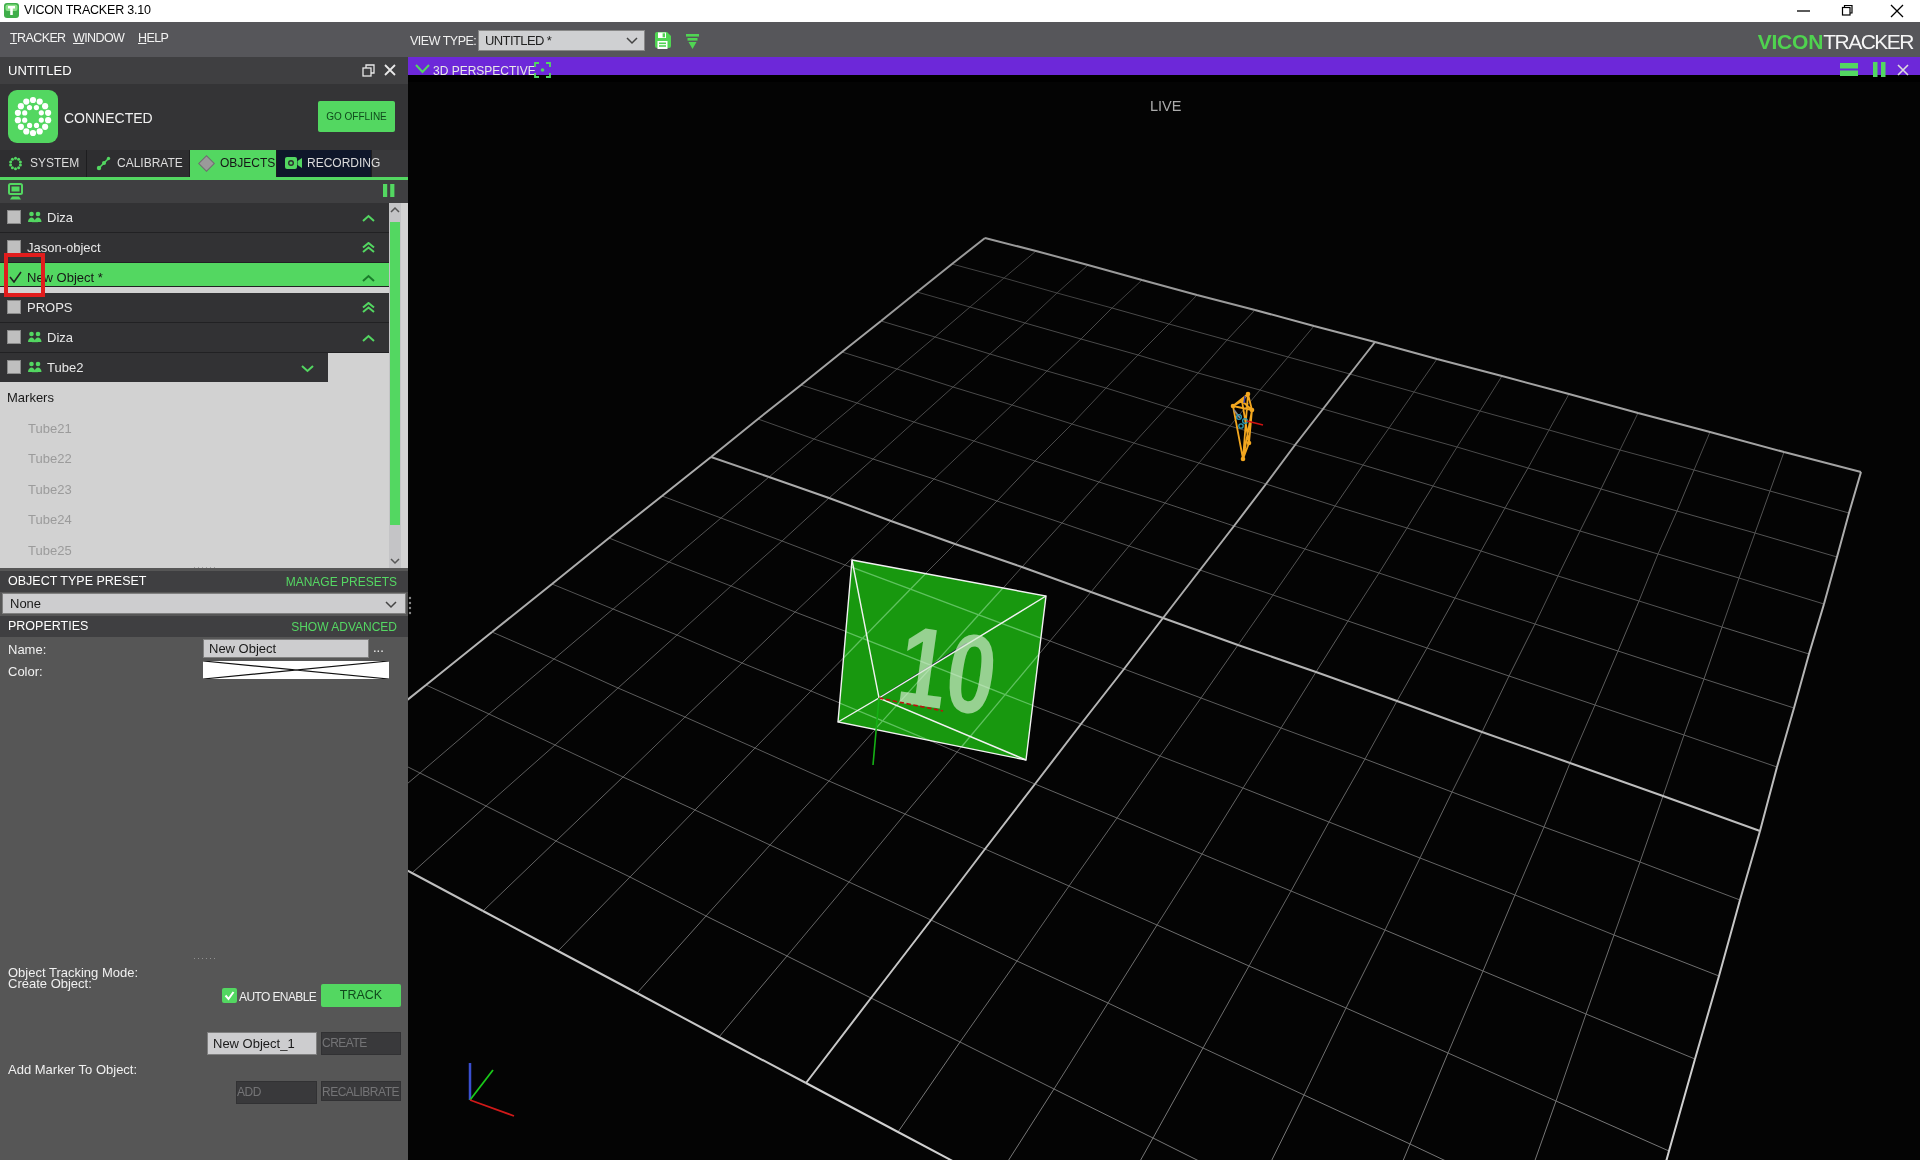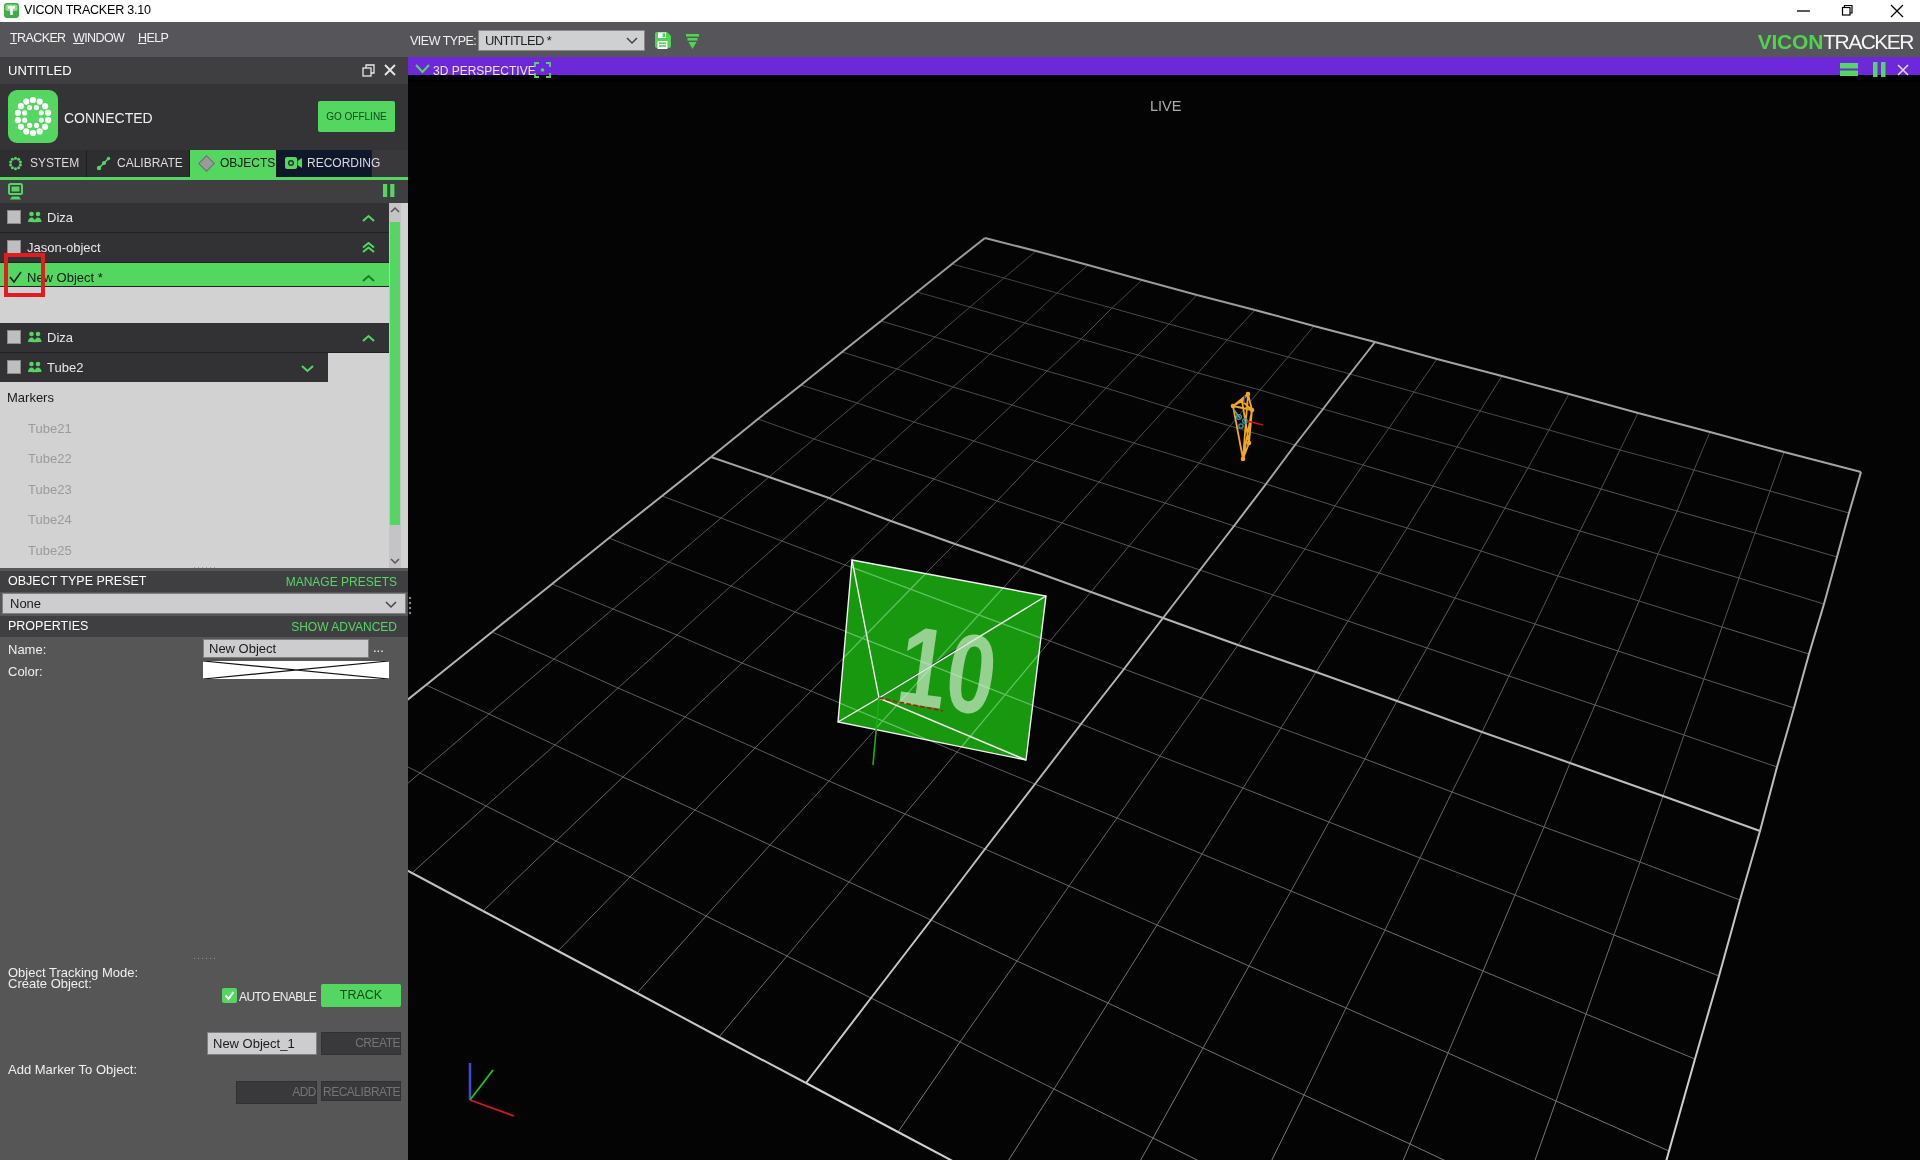--- a/index.html
+++ b/index.html
@@ -13,21 +13,21 @@
 #vt{color:#f0f0f0;font-size:12.5px;letter-spacing:-0.5px;left:410px;top:12px}
 #vtdd{left:478px;top:8px;width:167px;height:21px;background:#cfd0d2;border:1px solid #888;color:#222;font-size:13px}
 #logo{right:7px;top:8px;font-size:21px;font-weight:bold;letter-spacing:-0.2px}
 
 #panel{left:0;top:57px;width:408px;height:1103px;background:#565656}
 .hdrbar{left:0;width:408px;height:27px;background:#3f3f41;color:#fff;font-size:13px}
 .greenlink{color:#55d763;font-size:12px}
 .ck{position:absolute;left:7px;top:7px;width:14px;height:14px;background:#bfbfbf;border:1px solid #8a8a8a}
 .chev{position:absolute;right:14px;width:14px;height:14px}
 .fld{background:#cdcdcf;border:1px solid #7f7f7f;color:#1a1a1a;font-size:13px}
-.btn-dis{background:#39393b;color:#747476;font-size:12px;letter-spacing:-0.5px;text-align:right;border:1px solid #313133}
+.btn-dis{background:#39393b;color:#747476;font-size:12px;letter-spacing:-0.5px;text-align:left;border:1px solid #313133}
 .lbl{color:#f0f0f0;font-size:13px}
 
 #vhead{left:408px;top:57px;width:1512px;height:18px;background:#6d28d9;color:#e8e8e8;font-size:12px}
 #view{left:408px;top:82px;width:1512px;height:1078px;background:#040404}
 </style></head>
 <body>
 <div class="abs" id="title">
   <svg class="abs" style="left:4px;top:3px" width="15" height="15">
       <rect x="0" y="0" width="15" height="15" rx="3" fill="#3fae4a"></rect>
       <rect x="1.5" y="1.5" width="12" height="6.5" rx="2" fill="#8ee08a"></rect>
@@ -193,20 +193,29 @@
         </svg>
       </div>
       <div class="abs" style="left:0;top:60px;width:389px;height:24px;background:#53d761;border-bottom:1px solid #212123;color:#161616;font-size:13px">
         <svg style="position:absolute;left:9px;top:8px" width="13" height="12">
           <path d="M1 6l4 5 7-10" fill="none" stroke="#222" stroke-width="1.6"></path>
         </svg>
         <span style="position:absolute;left:27px;top:7px">New Object *</span>
         <svg class="chev" style="top:9px" width="15" height="13">
           <g fill="none" stroke="#1a7a2a" stroke-width="2">
             <path d="M2 9l5.5-5L13 9"></path>
+          </g>
+        </svg>
+      </div>
+      <div class="abs" style="left:0;top:90px;width:389px;height:30px;background:#323234;border-bottom:1px solid #212123;color:#e8e8e8;font-size:13px">
+        <div class="ck"></div>
+        <span style="position:absolute;left:27px;top:7px">PROPS</span>
+        <svg class="chev" style="top:9px" width="15" height="13">
+          <g fill="none" stroke="#53d761" stroke-width="2">
+            <path d="M2 10l5.5-4.5L13 10M2 5.5L7.5 1L13 5.5"></path>
           </g>
         </svg>
       </div>
       <div class="abs" style="left:0;top:120px;width:389px;height:30px;background:#323234;border-bottom:1px solid #212123;color:#e8e8e8;font-size:13px">
         <div class="ck"></div>
         <svg style="position:absolute;left:27px;top:8px" width="16" height="13">
           <circle cx="4.5" cy="3" r="2.3" fill="#53d761"></circle>
           <path d="M1 11c0-3 2-4.5 3.5-4.5S8 8 8 11z" fill="#53d761"></path>
           <circle cx="11" cy="3" r="2.3" fill="#53d761"></circle>
           <path d="M7.5 11c0-3 2-4.5 3.5-4.5s3.5 1.5 3.5 4.5z" fill="#53d761"></path>

